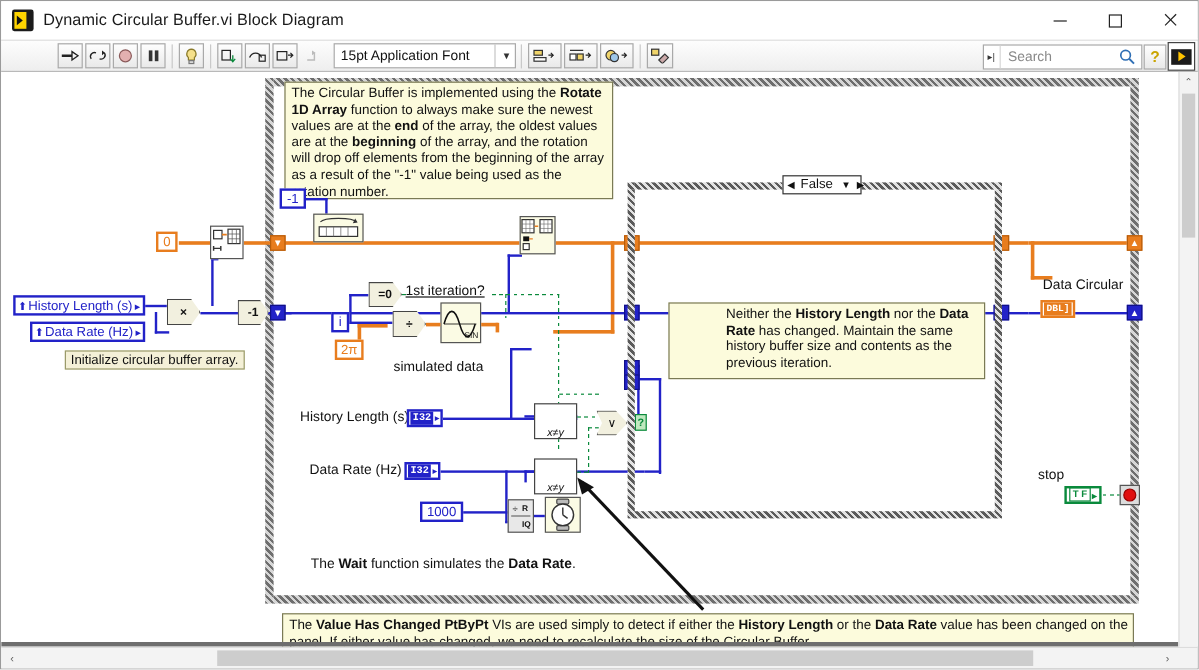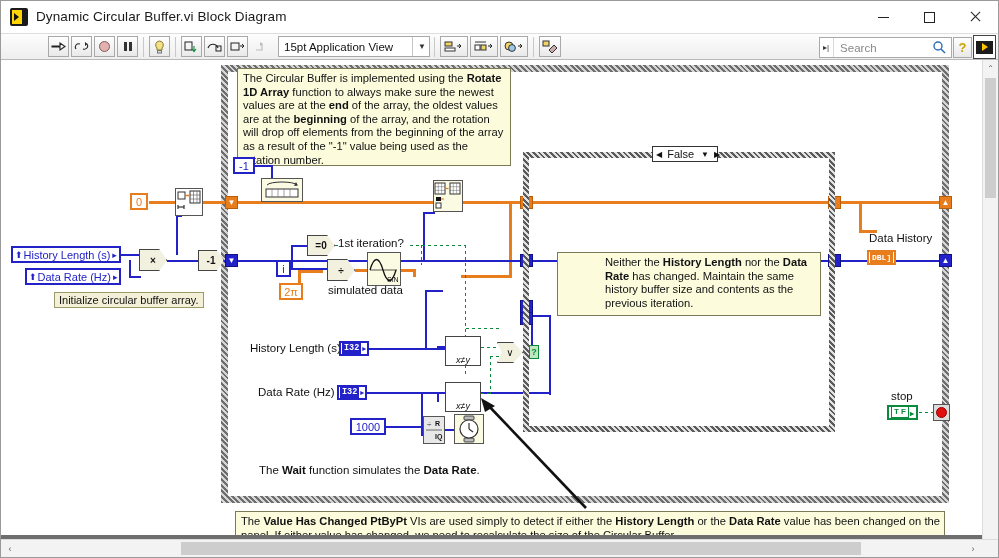--- a/index.html
+++ b/index.html
@@ -361,21 +361,21 @@
           <path d="M10 6h4M12 4l2 2-2 2" stroke="#222" fill="none"></path>
         </svg>
     </div>
     <div class="tb-btn flat">
       <svg width="14" height="12" viewBox="0 0 14 12">
           <path d="M2 9h6V3" stroke="#bbb" fill="none" stroke-width="1.2"></path>
           <path d="M6 1l3 2-3 2z" fill="#bbb"></path>
         </svg>
     </div>
     <div class="font-combo">
-      <span>15pt Application View</span>
+      <span>15pt Application Font</span>
       <span class="arw">▼</span>
     </div>
     <div class="tb-sep"></div>
     <div class="tb-btn">
       <svg width="22" height="13" viewBox="0 0 22 13">
           <rect x="2" y="2" width="7" height="4" fill="#f0d46a" stroke="#333"></rect>
           <rect x="2" y="8" width="10" height="3" fill="#fff" stroke="#333"></rect>
           <path d="M14 6h4M16 4l2 2-2 2" stroke="#222" fill="none"></path>
         </svg>
     </div>
@@ -558,38 +558,38 @@
         <span class="pin">▸</span>
       </div>
       <div class="tip-label" style="left:53px; top:232px;">Initialize circular buffer array.</div>
 
       <div class="cmp-node" style="left:138px; top:189px; width:28px; height:22px;">×</div>
 
       <div class="cmp-node" style="left:197px; top:190px; width:26px; height:21px;">-1</div>
 
       <div class="const-box" style="left:275px; top:200px; width:15px;">i</div>
       <div class="cmp-node" style="left:306px; top:175px; width:28px; height:21px;">=0</div>
-      <div class="diag-label" style="left:337px; top:177px;">1st iteration?</div>
+      <div class="diag-label" style="left:337px; top:177px;text-decoration:underline;">1st iteration?</div>
 
       <div class="wire w-dash-green" style="left:334px; top:185px; width:6px; height:1px;"></div>
       <div class="wire w-dash-green" style="left:409px; top:185px; width:56px; height:1px;"></div>
       <div class="wire w-dash-green-v" style="left:464px; top:185px; width:1px; height:130px;"></div>
       <div class="wire w-dash-green-v" style="left:420px; top:185px; width:1px; height:20px;"></div>
 
       <div class="cmp-node" style="left:326px; top:199px; width:28px; height:22px;">÷</div>
       <div class="const-orange" style="left:278px; top:223px; width:24px;">2π</div>
 
       <div class="fn-node" style="left:366px; top:192px; width:34px; height:34px;">
         <svg width="32" height="32" viewBox="0 0 32 32">
           <path d="M2 17c4-14 9-14 13 0s9 14 13 0" fill="none" stroke="#111" stroke-width="1.3"></path>
           <path d="M2 17h27" stroke="#111" stroke-width=".7"></path>
           <text x="19" y="29" font-size="7" font-family="Liberation Sans" fill="#111">SIN</text>
         </svg>
       </div>
-      <div class="diag-label" style="left:327px; top:224px;">simulated data</div>
+      <div class="diag-label" style="left:327px; top:240px;">simulated data</div>
       <div class="wire w-orange" style="left:354px; top:209px; width:12px; height:3px;"></div>
       <div class="wire w-orange" style="left:400px; top:209px; width:14px; height:3px;"></div>
       <div class="wire w-orange" style="left:412px; top:209px; width:3px; height:8px;"></div>
 
       <div class="diag-label" style="left:249px; top:282px;">History Length (s)</div>
       <div class="i32-term" style="left:338px; top:281px;">
         <span class="chip">I32</span>
         <span class="tip">▸</span>
       </div>
 
@@ -643,26 +643,26 @@
         <span class="cs-dd">▼</span>
         <span class="cs-arrow">▶</span>
       </div>
 
       <div class="comment" style="left:556px; top:192px; width:264px; height:64px;padding-left:47px;">
         <span>
           <span>Neither the </span><b>History Length</b><span> nor the </span><b>Data Rate</b><span> has changed. Maintain the same history buffer size and contents as the previous iteration.</span>
         </span>
       </div>
 
-      <div class="diag-label" style="left:868px; top:172px;">Data History</div>
+      <div class="diag-label" style="left:868px; top:172px;">Data Circular</div>
       <div class="dbl-term" style="left:866px; top:190px;">
         <span class="chip">DBL]</span>
       </div>
 
-      <div class="diag-label" style="left:890px; top:330px;">stop</div>
+      <div class="diag-label" style="left:864px; top:330px;">stop</div>
       <div class="bool-term" style="left:886px; top:345px;">
         <span class="chip">T F</span>
         <span style="font-size:8px;padding-left:1px">▸</span>
       </div>
       <div class="stop-sign" style="left:932px; top:344px;">
         <span class="dot"></span>
       </div>
 
       <div class="comment" style="left:234px; top:451px; width:710px; height:34px;">
         <span>

